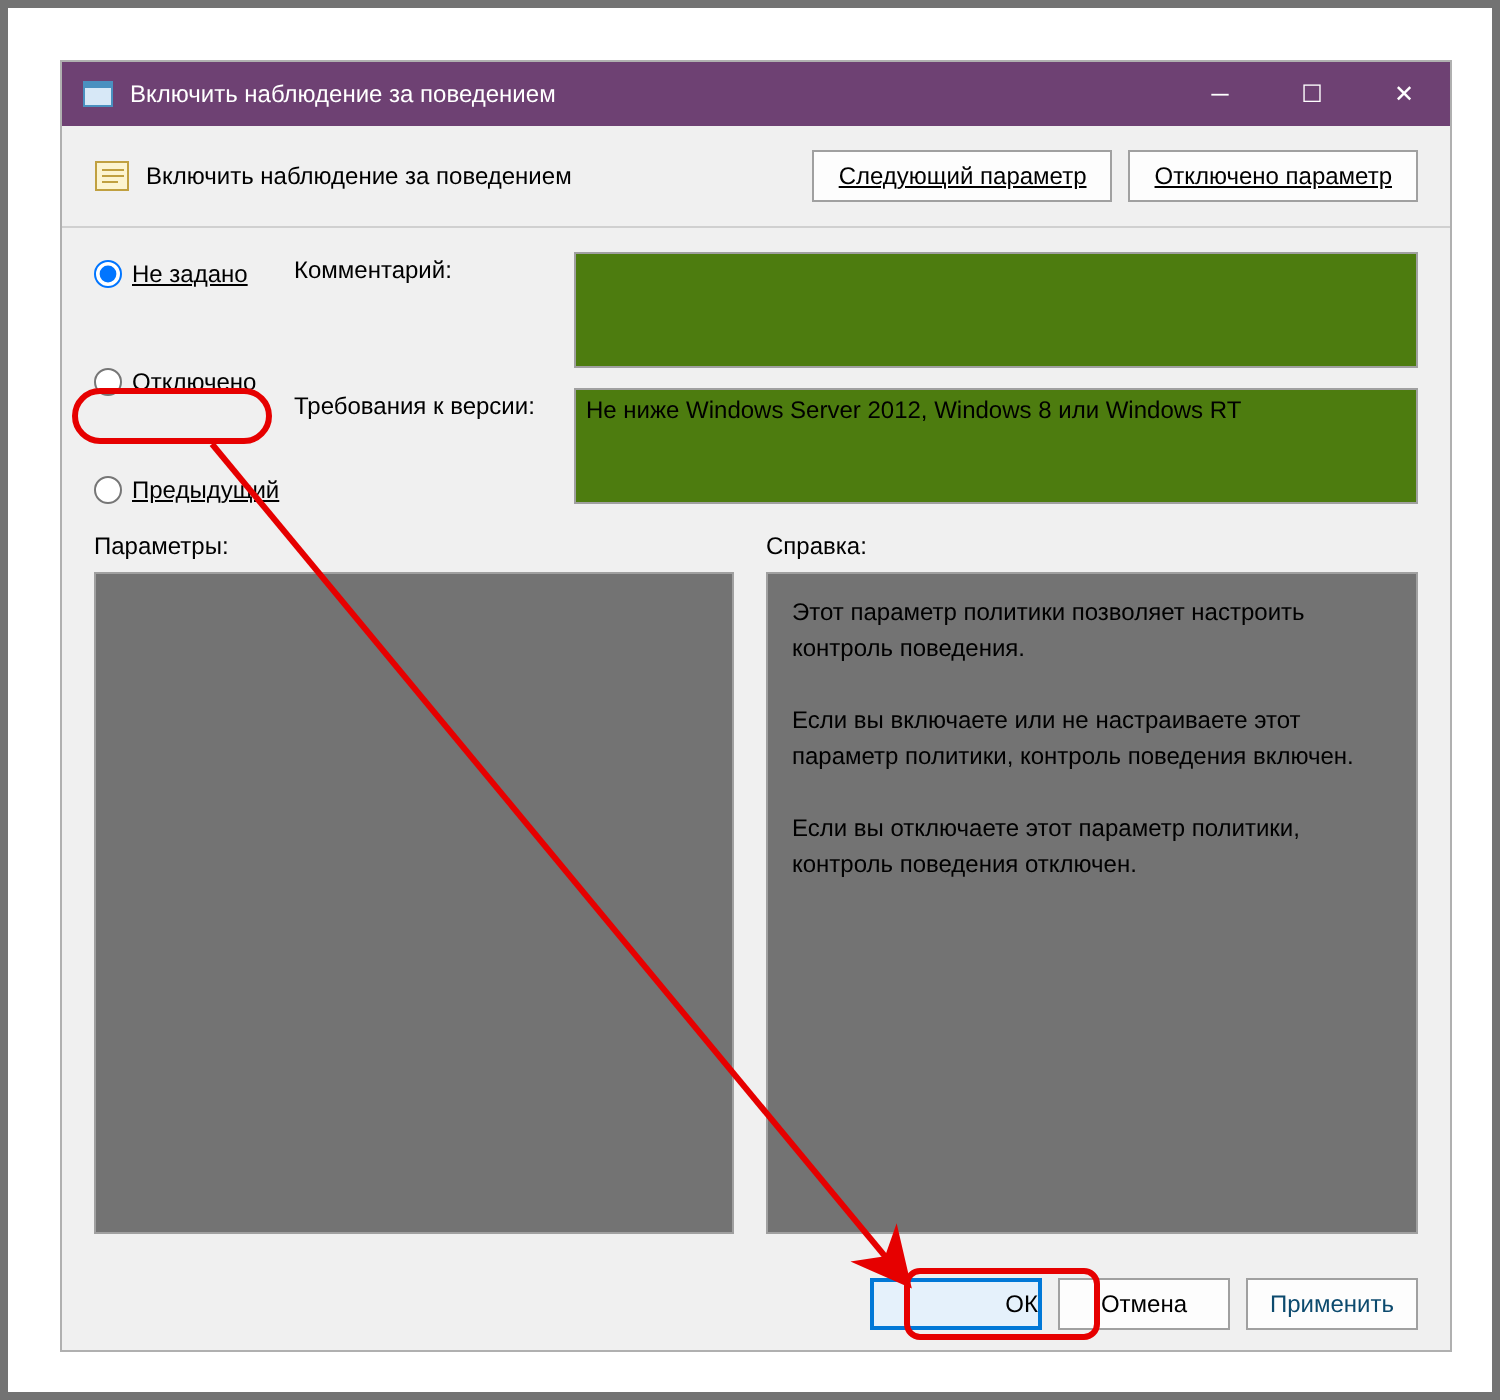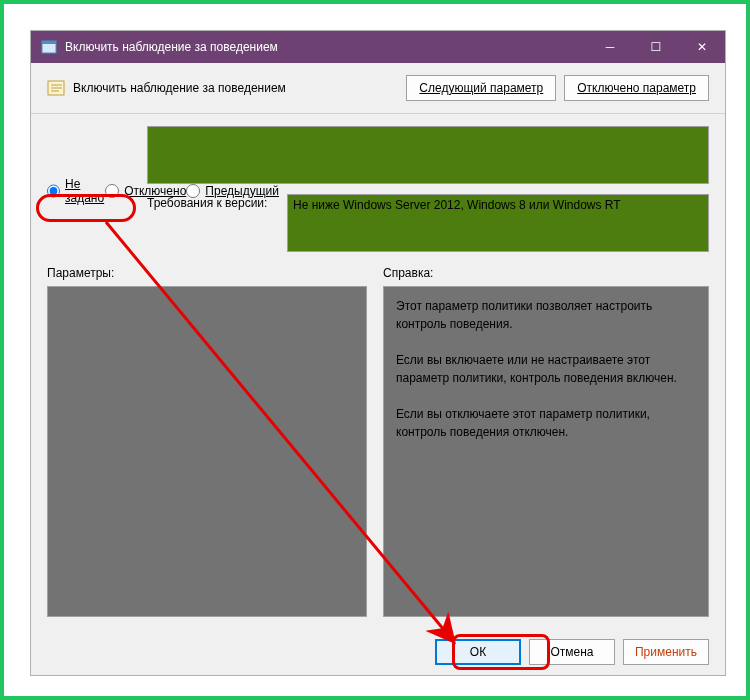--- a/index.html
+++ b/index.html
@@ -1,46 +1,46 @@
 <!DOCTYPE html>
 <html><head>
 <meta charset="utf-8">
 <style>
   * { box-sizing: border-box; margin: 0; padding: 0; font-family: 'Segoe UI', Tahoma, sans-serif; font-size: 12px; }
   body { background: #fff; width: 750px; height: 700px; position: relative; }
-  .outer-border { border: 4px solid #22c55e; width: 750px; height: 700px; position: relative; padding-left: 38px; }
+  .outer-border { border: 4px solid #737373; width: 750px; height: 700px; position: relative; padding-left: 38px; }
   .window { position: absolute; top: 26px; left: 26px; width: 696px; height: 646px; background: #fff; border: 1px solid #b0b0b0; display: flex; flex-direction: column; }
   .titlebar { background: #6e4173; height: 32px; display: flex; align-items: center; color: #fff; }
   .titlebar .icon { width: 16px; height: 16px; margin: 0 8px 0 10px; display: flex; align-items: center; justify-content: center; }
   .titlebar .title { flex: 1; font-size: 12px; }
   .titlebar .controls { display: flex; }
   .titlebar .controls div { width: 46px; height: 32px; display: flex; align-items: center; justify-content: center; font-size: 12px; }
   .toolbar { background: #f0f0f0; padding: 12px 16px; display: flex; align-items: center; border-bottom: 1px solid #d0d0d0; }
   .toolbar .icon { width: 18px; height: 18px; margin-right: 8px; }
   .toolbar .title { flex: 1; }
   .toolbar button { height: 26px; padding: 0 12px; margin-left: 8px; background: #fdfdfd; border: 1px solid #a0a0a0; cursor: pointer; text-decoration: underline; }
   .content { flex: 1; background: #f0f0f0; padding: 12px 16px; display: flex; flex-direction: column; }
   .top-section { display: flex; }
-  .radios { width: 100px; display: flex; flex-direction: row; padding-top: 4px; }
+  .radios { width: 100px; display: flex; flex-direction: column; gap: 14px; padding-top: 4px; justify-content: space-between; }
   .radio-row { display: flex; align-items: center; gap: 5px; }
   .radio-row input { width: 14px; height: 14px; cursor: pointer; }
   .radio-row label { text-decoration: underline; cursor: pointer; }
   .fields { flex: 1; display: flex; flex-direction: column; gap: 10px; }
   .field-row { display: flex; }
   .field-row .label { width: 140px; padding-top: 2px; }
   .field-row textarea { flex: 1; height: 58px; border: 1px solid #a0a0a0; background: #4d7c0f; resize: none; overflow-y: scroll; font-family: inherit; padding: 3px 5px; }
   .lower-section { margin-top: 14px; display: flex; gap: 16px; flex: 1; justify-content: space-between; }
   .col { display: flex; flex-direction: column; flex: 1; }
   .col.left { flex: 0 0 320px; }
   .col-label { margin-bottom: 6px; }
   .panel { flex: 1; background: #737373; border: 1px solid #a0a0a0; padding: 10px 12px; overflow-y: scroll; line-height: 1.5; white-space: pre-wrap; }
   .footer { display: flex; justify-content: flex-end; gap: 8px; padding: 10px 16px; background: #f0f0f0; }
   .footer button { width: 86px; height: 26px; border: 1px solid #a0a0a0; background: #fdfdfd; cursor: pointer; }
-  .footer button.primary { border: 2px solid #0078d7; background: #e5f1fb; }
-  .footer button:disabled { color: #c2410c; cursor: default; }
+  .footer button.primary { border: 2px solid #0078d7; background: #e5f1fb; text-align: right; }
+  .footer button:disabled { color: #0c4a6e; cursor: default; }
   
   .highlight-radio {
     position: absolute; top: 190px; left: 32px; width: 100px; height: 28px;
     border: 3px solid #e60000; border-radius: 14px; pointer-events: none; z-index: 10;
   }
   .highlight-ok {
     position: absolute; top: 630px; left: 448px; width: 98px; height: 36px;
     border: 3px solid #e60000; border-radius: 8px; pointer-events: none; z-index: 10;
   }
   .arrow-svg { position: absolute; top: 0; left: 0; width: 740px; height: 690px; pointer-events: none; z-index: 9; }
@@ -90,20 +90,21 @@
             <input type="radio" name="state" style="">
             <label>Отключено</label>
           </div>
           <div class="radio-row">
             <input type="radio" name="state" style="">
             <label>Предыдущий</label>
           </div>
         </div>
         <div class="fields">
           <div class="field-row">
+            <div class="label">Комментарий:</div>
             <textarea style=""></textarea>
           </div>
           <div class="field-row">
             <div class="label">Требования к версии:</div>
             <textarea readonly="" style="">Не ниже Windows Server 2012, Windows 8 или Windows RT</textarea>
           </div>
         </div>
       </div>
 
       <div class="lower-section">

